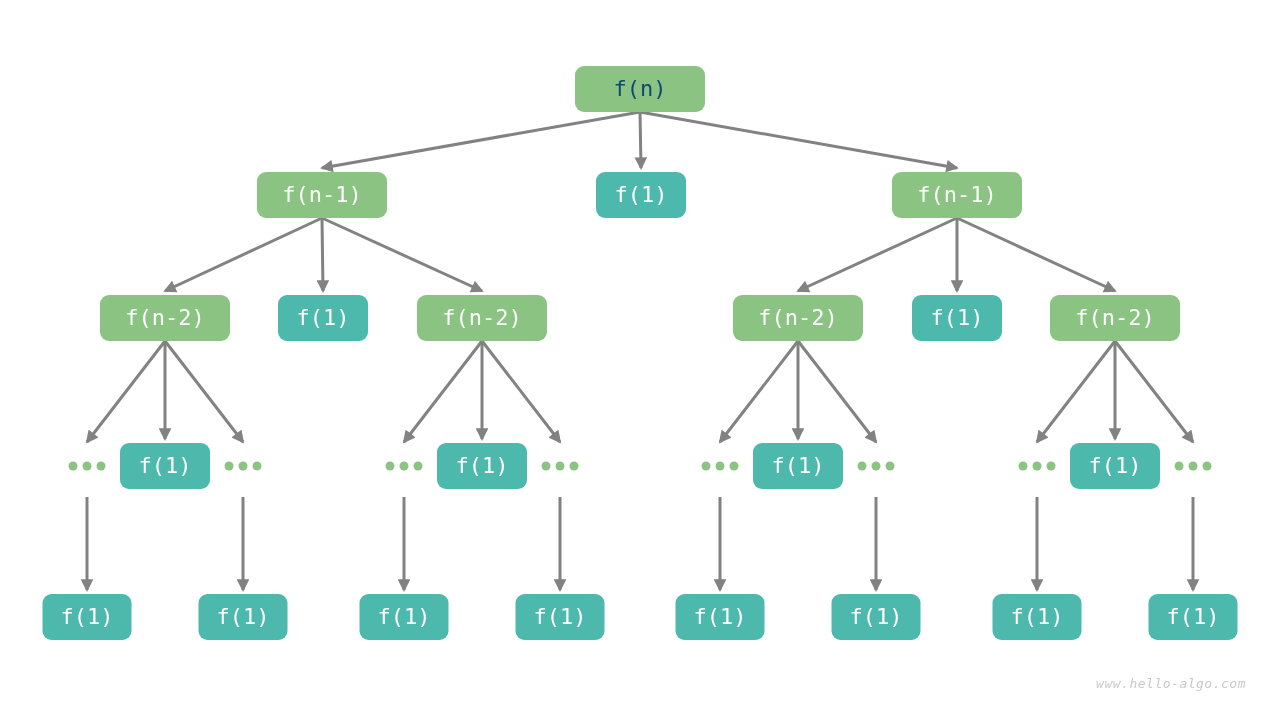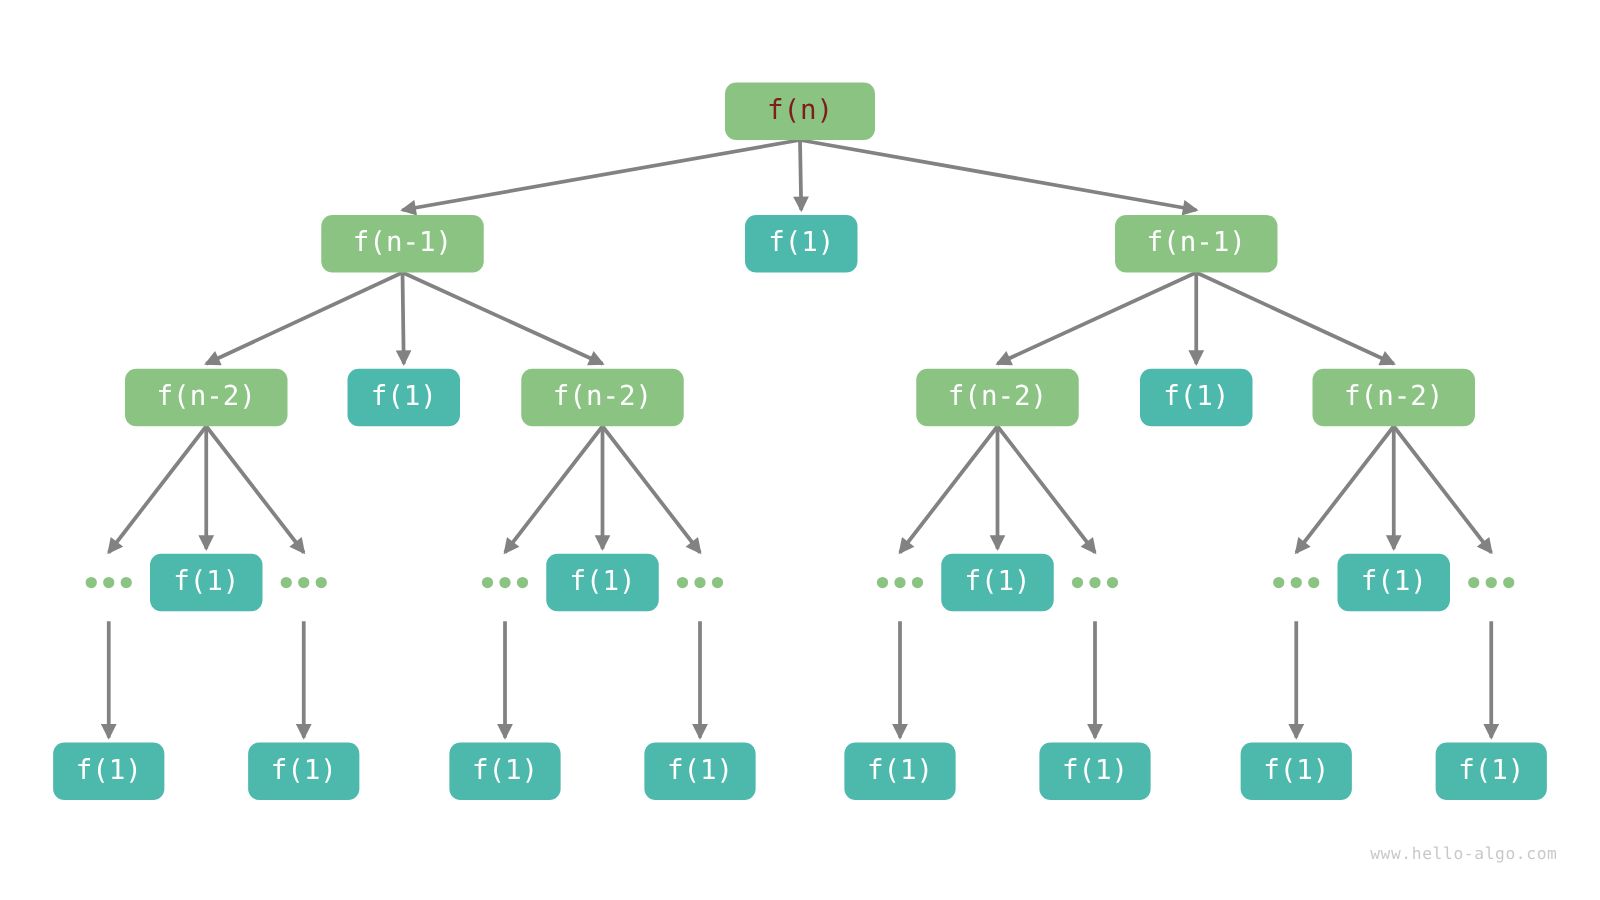--- a/index.html
+++ b/index.html
@@ -52,20 +52,21 @@
     border-radius: 50%;
     display: block;
   }
   .watermark {
     position: absolute;
     right: 34px;
     top: 676px;
     font-size: 13px;
     letter-spacing: 0.5px;
     z-index: 2;
+    font-style: italic;
   }
 </style>
 </head>
 <body>
 
 <div class="stage" style="background: rgb(255, 255, 255);">
   <svg class="edge-layer" width="1280" height="720" viewBox="0 0 1280 720" xmlns="http://www.w3.org/2000/svg">
     <defs>
       <marker id="arrowhead" viewBox="0 0 10 10" refX="8.5" refY="5" markerWidth="4.6" markerHeight="4.2" orient="auto-start-reverse">
         <path d="M 0 0 L 10 5 L 0 10 z" fill="#828282"></path>
@@ -97,21 +98,21 @@
         <line x1="243" y1="497" x2="243" y2="590" stroke="#828282" stroke-width="3" marker-end="url(#arrowhead)"></line>
         <line x1="404" y1="497" x2="404" y2="590" stroke="#828282" stroke-width="3" marker-end="url(#arrowhead)"></line>
         <line x1="560" y1="497" x2="560" y2="590" stroke="#828282" stroke-width="3" marker-end="url(#arrowhead)"></line>
         <line x1="720" y1="497" x2="720" y2="590" stroke="#828282" stroke-width="3" marker-end="url(#arrowhead)"></line>
         <line x1="876" y1="497" x2="876" y2="590" stroke="#828282" stroke-width="3" marker-end="url(#arrowhead)"></line>
         <line x1="1037" y1="497" x2="1037" y2="590" stroke="#828282" stroke-width="3" marker-end="url(#arrowhead)"></line>
         <line x1="1193" y1="497" x2="1193" y2="590" stroke="#828282" stroke-width="3" marker-end="url(#arrowhead)"></line>
       </g>
   </svg>
   <div>
-      <div class="node" style="width: 120px; background: rgb(139, 195, 131); color: #7f1d1d; left: 640px; top: 89px;">f(n)</div>
+      <div class="node" style="width: 130px; background: rgb(139, 195, 131); color: #0c4a6e; left: 640px; top: 89px;">f(n)</div>
       <div class="node" style="width: 130px; background: rgb(139, 195, 131); color: rgb(255, 255, 255); left: 322px; top: 195px;">f(n-1)</div>
       <div class="node" style="width: 90px; background: rgb(77, 184, 172); color: rgb(255, 255, 255); left: 641px; top: 195px;">f(1)</div>
       <div class="node" style="width: 130px; background: rgb(139, 195, 131); color: rgb(255, 255, 255); left: 957px; top: 195px;">f(n-1)</div>
       <div class="node" style="width: 130px; background: rgb(139, 195, 131); color: rgb(255, 255, 255); left: 165px; top: 318px;">f(n-2)</div>
       <div class="node" style="width: 90px; background: rgb(77, 184, 172); color: rgb(255, 255, 255); left: 323px; top: 318px;">f(1)</div>
       <div class="node" style="width: 130px; background: rgb(139, 195, 131); color: rgb(255, 255, 255); left: 482px; top: 318px;">f(n-2)</div>
       <div class="node" style="width: 130px; background: rgb(139, 195, 131); color: rgb(255, 255, 255); left: 798px; top: 318px;">f(n-2)</div>
       <div class="node" style="width: 90px; background: rgb(77, 184, 172); color: rgb(255, 255, 255); left: 957px; top: 318px;">f(1)</div>
       <div class="node" style="width: 130px; background: rgb(139, 195, 131); color: rgb(255, 255, 255); left: 1115px; top: 318px;">f(n-2)</div>
       <div class="dots" style="left: 87px; top: 466px;">

